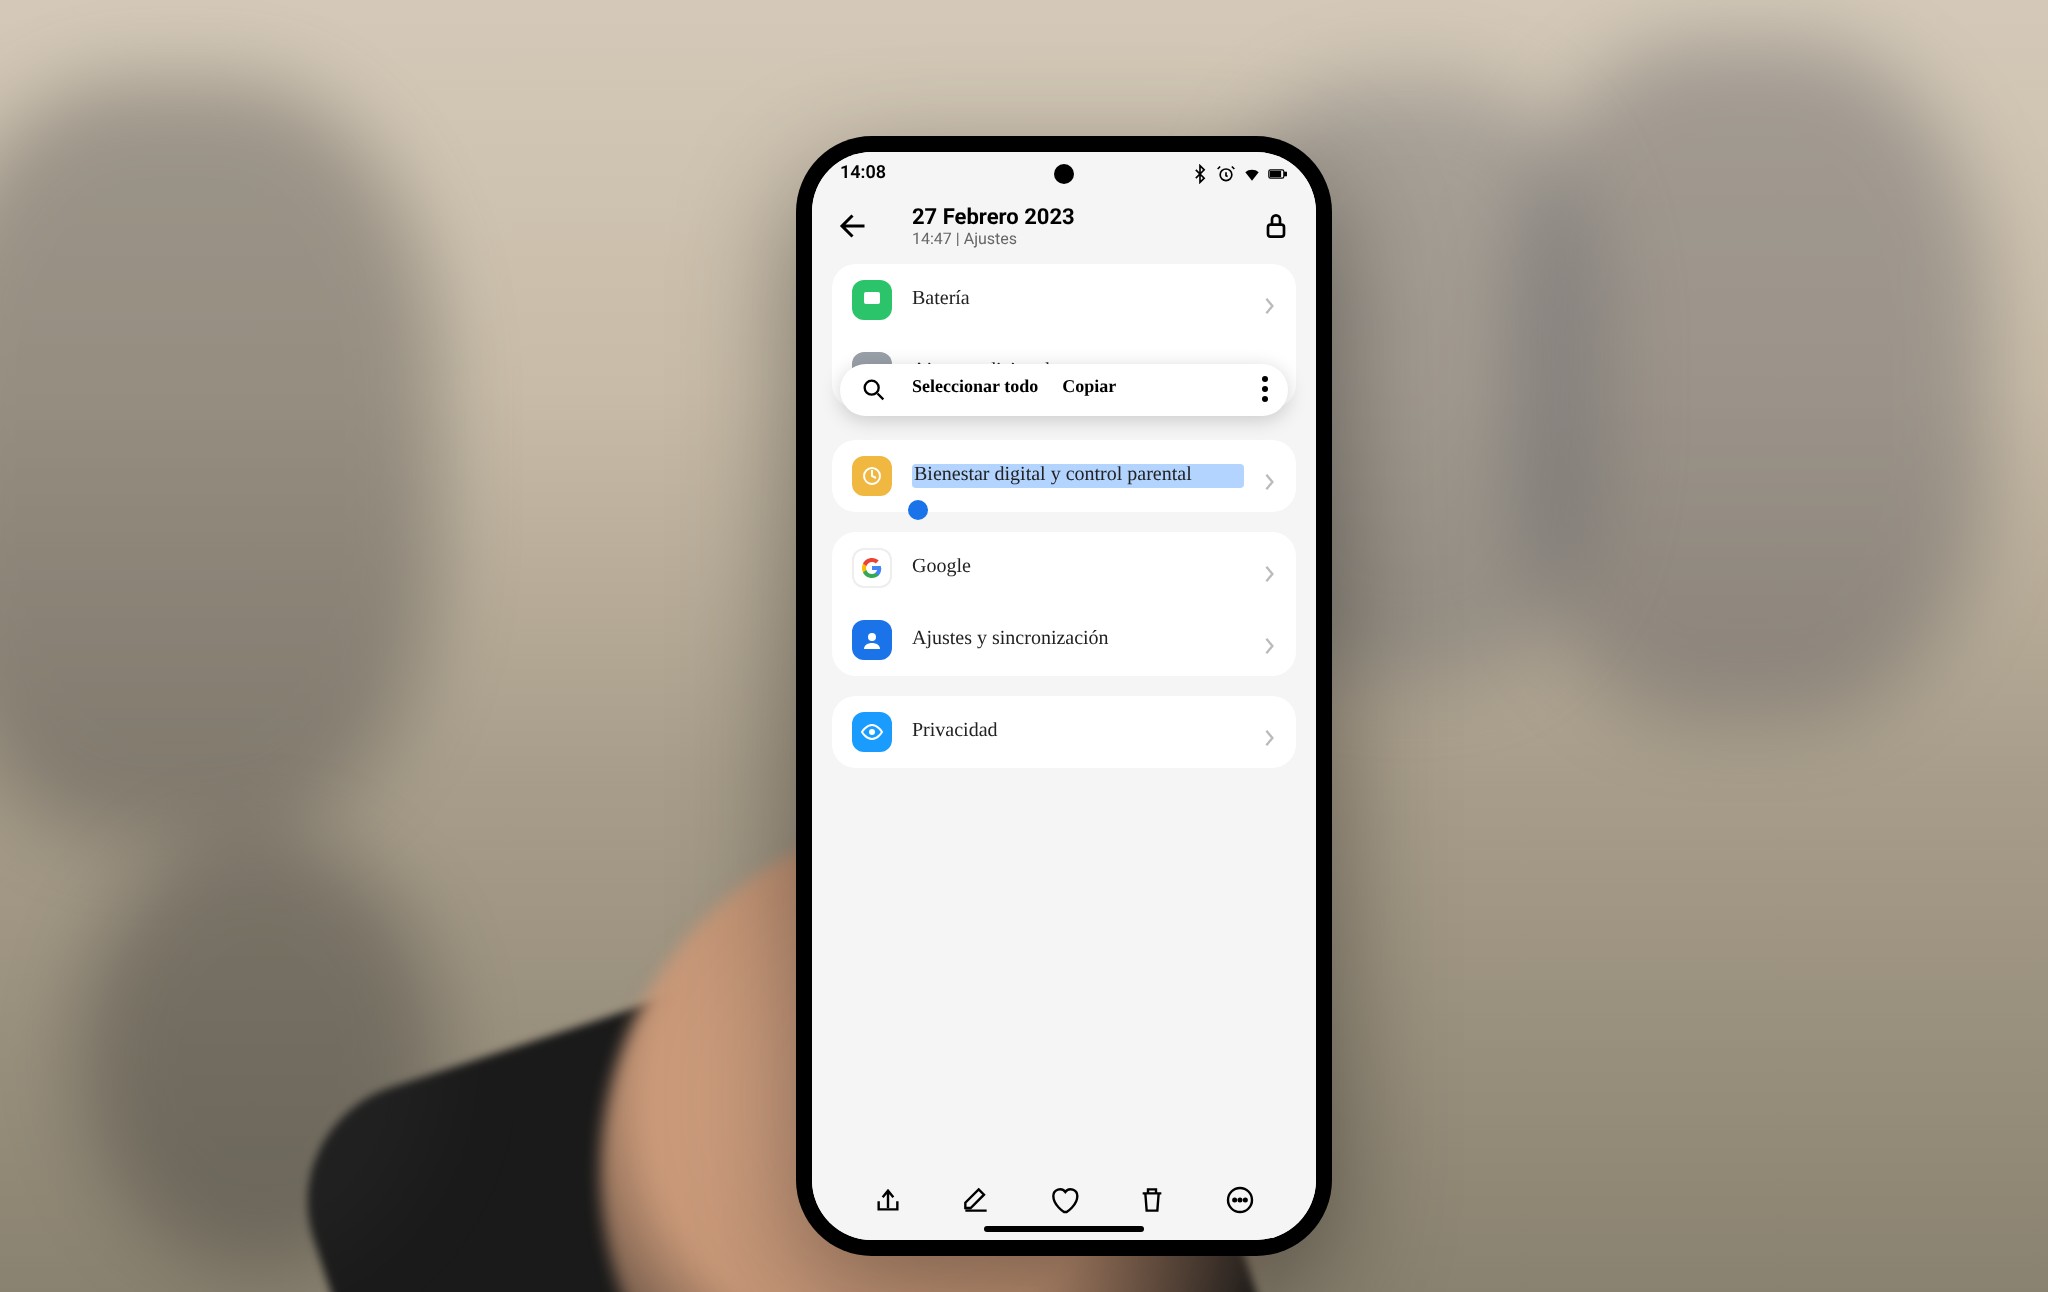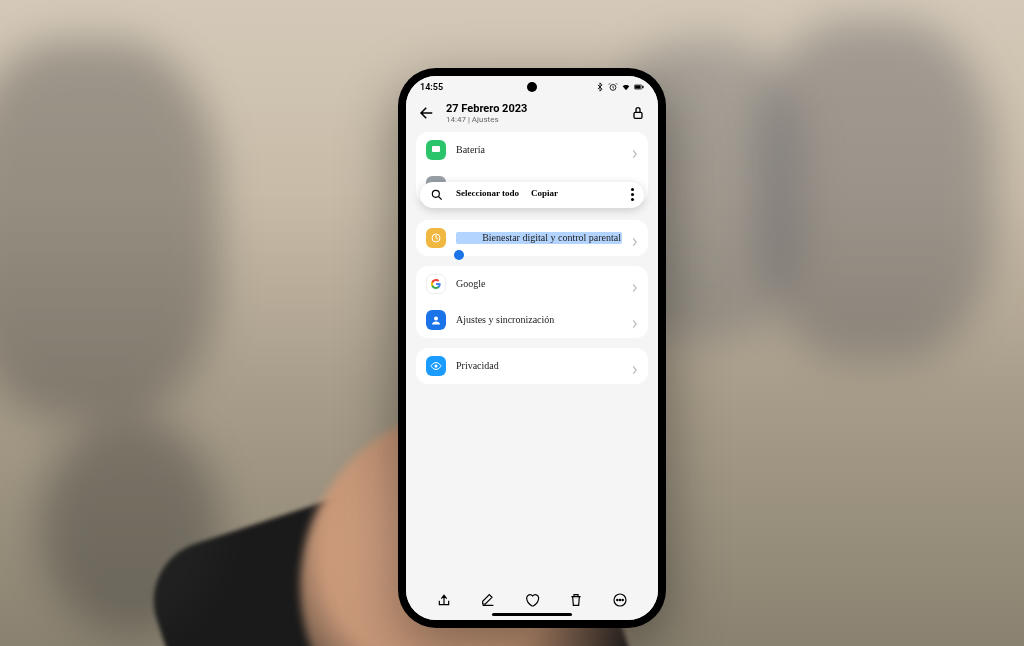--- a/index.html
+++ b/index.html
@@ -60,21 +60,21 @@
     font-size: 9px;
     font-weight: 600;
     background: #f5f5f5;
   }
   .status-icons { display: flex; gap: 3px; align-items: center; }
   .status-icons svg { width: 10px; height: 10px; }
   .header {
     display: flex;
     align-items: center;
     padding: 4px 12px 8px 12px;
-    gap: 10px;
+    gap: 20px;
     background: #f5f5f5;
   }
   .back-arrow { width: 18px; height: 18px; flex-shrink: 0; }
   .header-text { flex: 1; }
   .header-title { font-size: 11px; font-weight: 700; color: #000; }
   .header-sub { font-size: 8px; color: #666; }
   .lock-icon { width: 16px; height: 16px; }
   .content {
     flex: 1;
     padding: 0 10px;
@@ -100,21 +100,21 @@
     width: 20px;
     height: 20px;
     border-radius: 6px;
     flex-shrink: 0;
     display: flex;
     align-items: center;
     justify-content: center;
   }
   .row-icon svg { width: 12px; height: 12px; }
   .row-label { flex: 1; font-size: 10px; font-weight: 500; color: #222; line-height: 1.2; }
-  .selected .row-label { background: #b3d4ff; border-radius: 2px; padding: 0 1px; text-align: right;}
+  .selected .row-label { background: #b3d4ff; border-radius: 2px; padding: 0 1px;}
   .chevron {
     width: 6px; height: 10px;
     flex-shrink: 0;
   }
   .chevron svg { width: 6px; height: 10px; stroke: #bbb; }
   .sel-handle {
     position: absolute;
     width: 10px; height: 10px;
     background: #1a73e8;
     border-radius: 50%;
@@ -201,21 +201,21 @@
 <div class="bg-blob b3"></div>
 <div class="bg-blob b4"></div>
 <div class="sleeve"></div>
 <div class="hand"></div>
 
 <div class="phone">
   <div class="screen">
     <div class="notch"></div>
 
     <div class="status-bar">
-      <span>14:55</span>
+      <span>14:08</span>
       <div class="status-icons">
         <svg viewBox="0 0 24 24" fill="none" stroke="#000" stroke-width="2">
             <path d="M7 7l10 10-5 5V2l5 5L7 17"></path>
           </svg>
         <svg viewBox="0 0 24 24" fill="none" stroke="#000" stroke-width="2">
             <circle cx="12" cy="13" r="7"></circle>
             <path d="M12 10v4l2 1M5 3L2 6m20 0l-3-3"></path>
           </svg>
         <svg viewBox="0 0 24 24" fill="#000">
             <path d="M12 20l8-10c-4-4-12-4-16 0z"></path>

